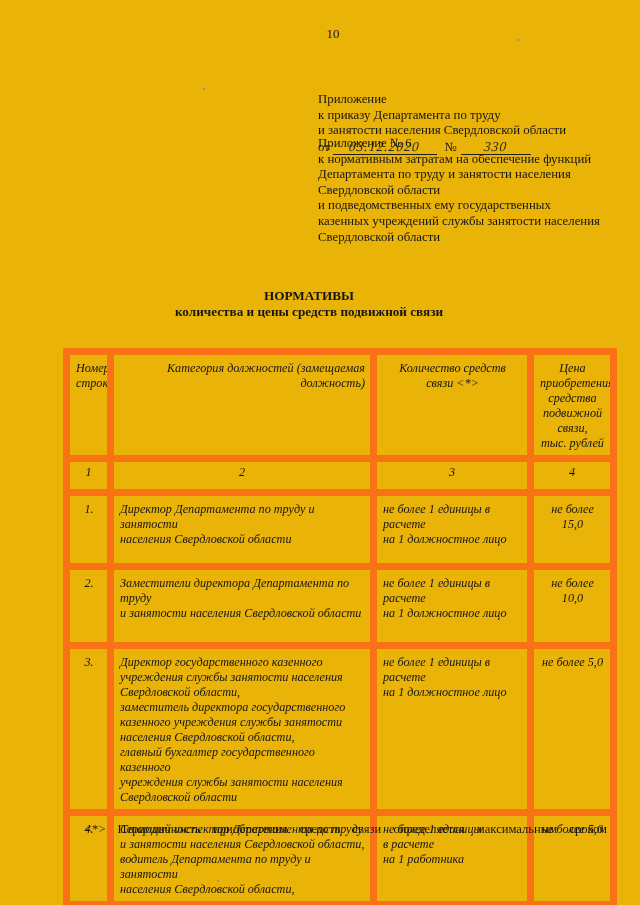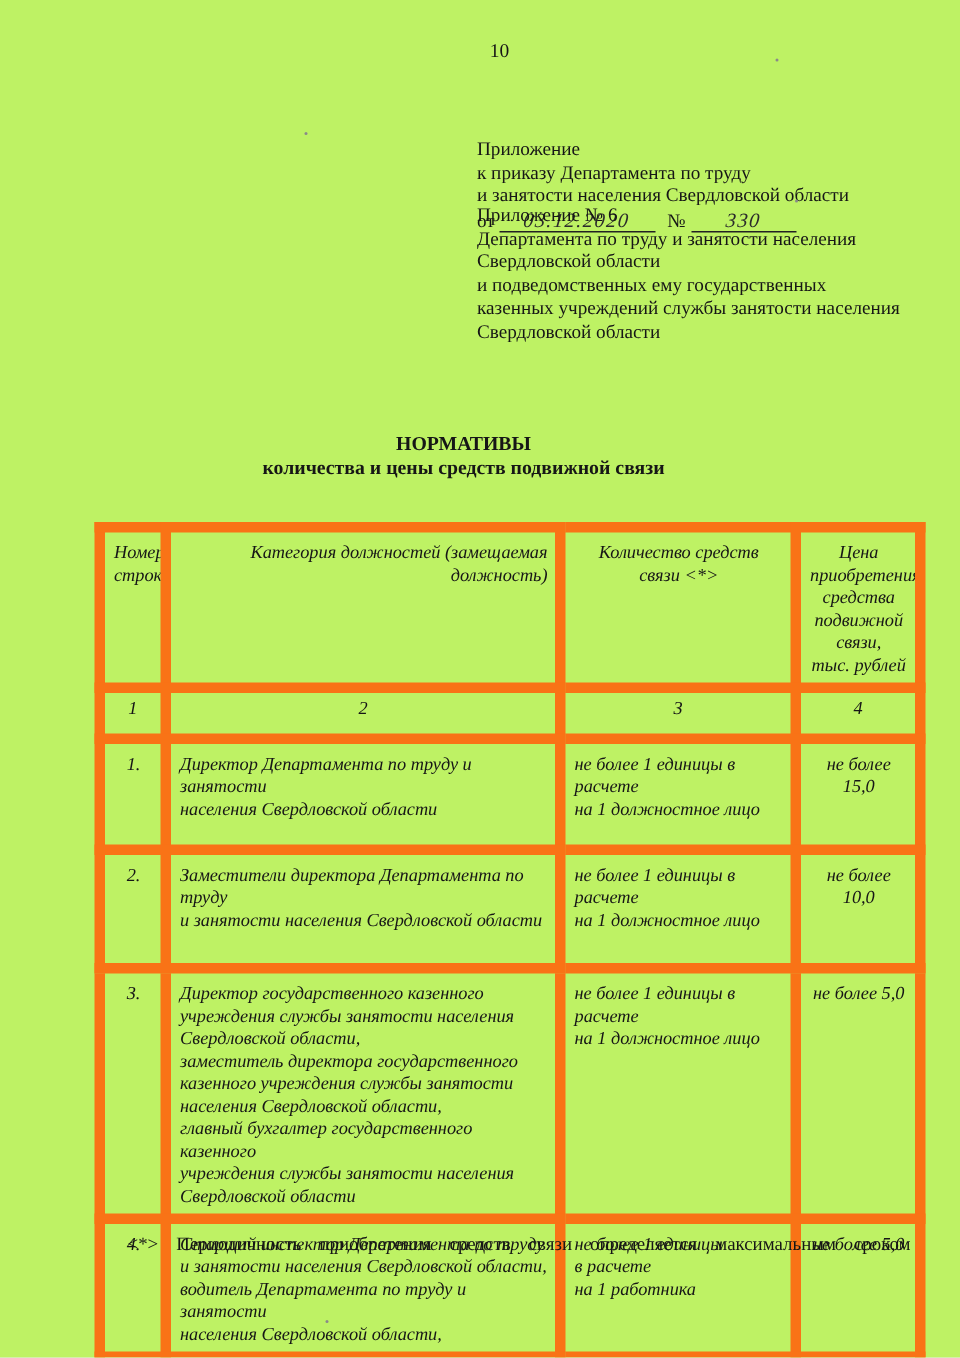--- a/index.html
+++ b/index.html
@@ -1,20 +1,20 @@
 <!DOCTYPE html>
 <html><head>
 <meta charset="utf-8">
 <style>
   html,body { margin:0; padding:0; background:#e8e8e8; }
   .page {
     position:relative;
     width:640px; height:905px;
     margin:0 auto;
-    background:#bef264;
+    background:#eab308;
     color:#161616;
     font-family:"Liberation Serif","DejaVu Serif",serif;
     overflow:hidden;
   }
   .page-number {
     position:absolute; top:26px; left:0; width:666px;
     text-align:center; font-size:13px;
   }
   .appendix-block {
     position:absolute; left:318px;
@@ -101,20 +101,21 @@
     <div>Приложение</div>
     <div>к приказу Департамента по труду</div>
     <div>и занятости населения Свердловской области</div>
     <div class="date-line">
       <span>от</span><span class="blank blank-date"><span class="handwriting">03.12.2020</span></span><span>№</span><span class="blank blank-num"><span class="handwriting">330</span></span>
     </div>
   </div>
 
   <div class="appendix-block block2">
     <div>Приложение № 6</div>
+    <div>к нормативным затратам на обеспечение функций</div>
     <div>Департамента по труду и занятости населения</div>
     <div>Свердловской области</div>
     <div>и подведомственных ему государственных</div>
     <div>казенных учреждений службы занятости населения</div>
     <div>Свердловской области</div>
   </div>
 
   <div class="doc-title">
     <div>НОРМАТИВЫ</div>
     <div>количества и цены средств подвижной связи</div>

